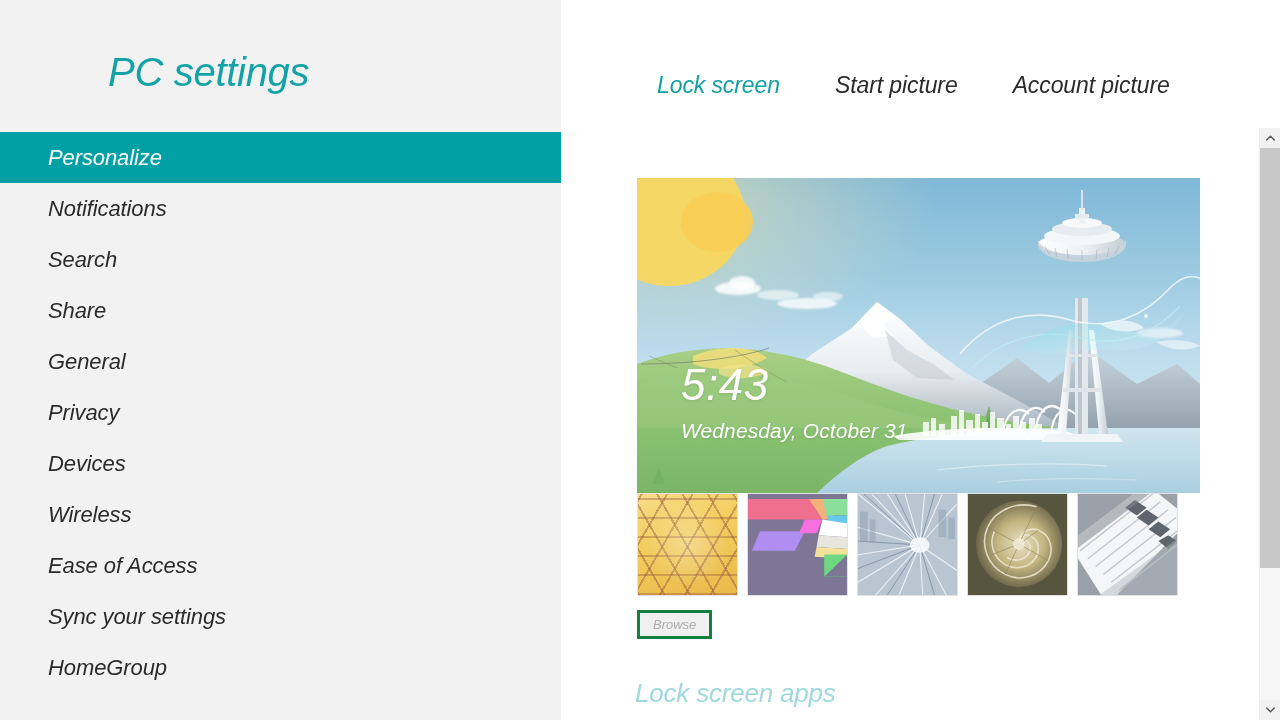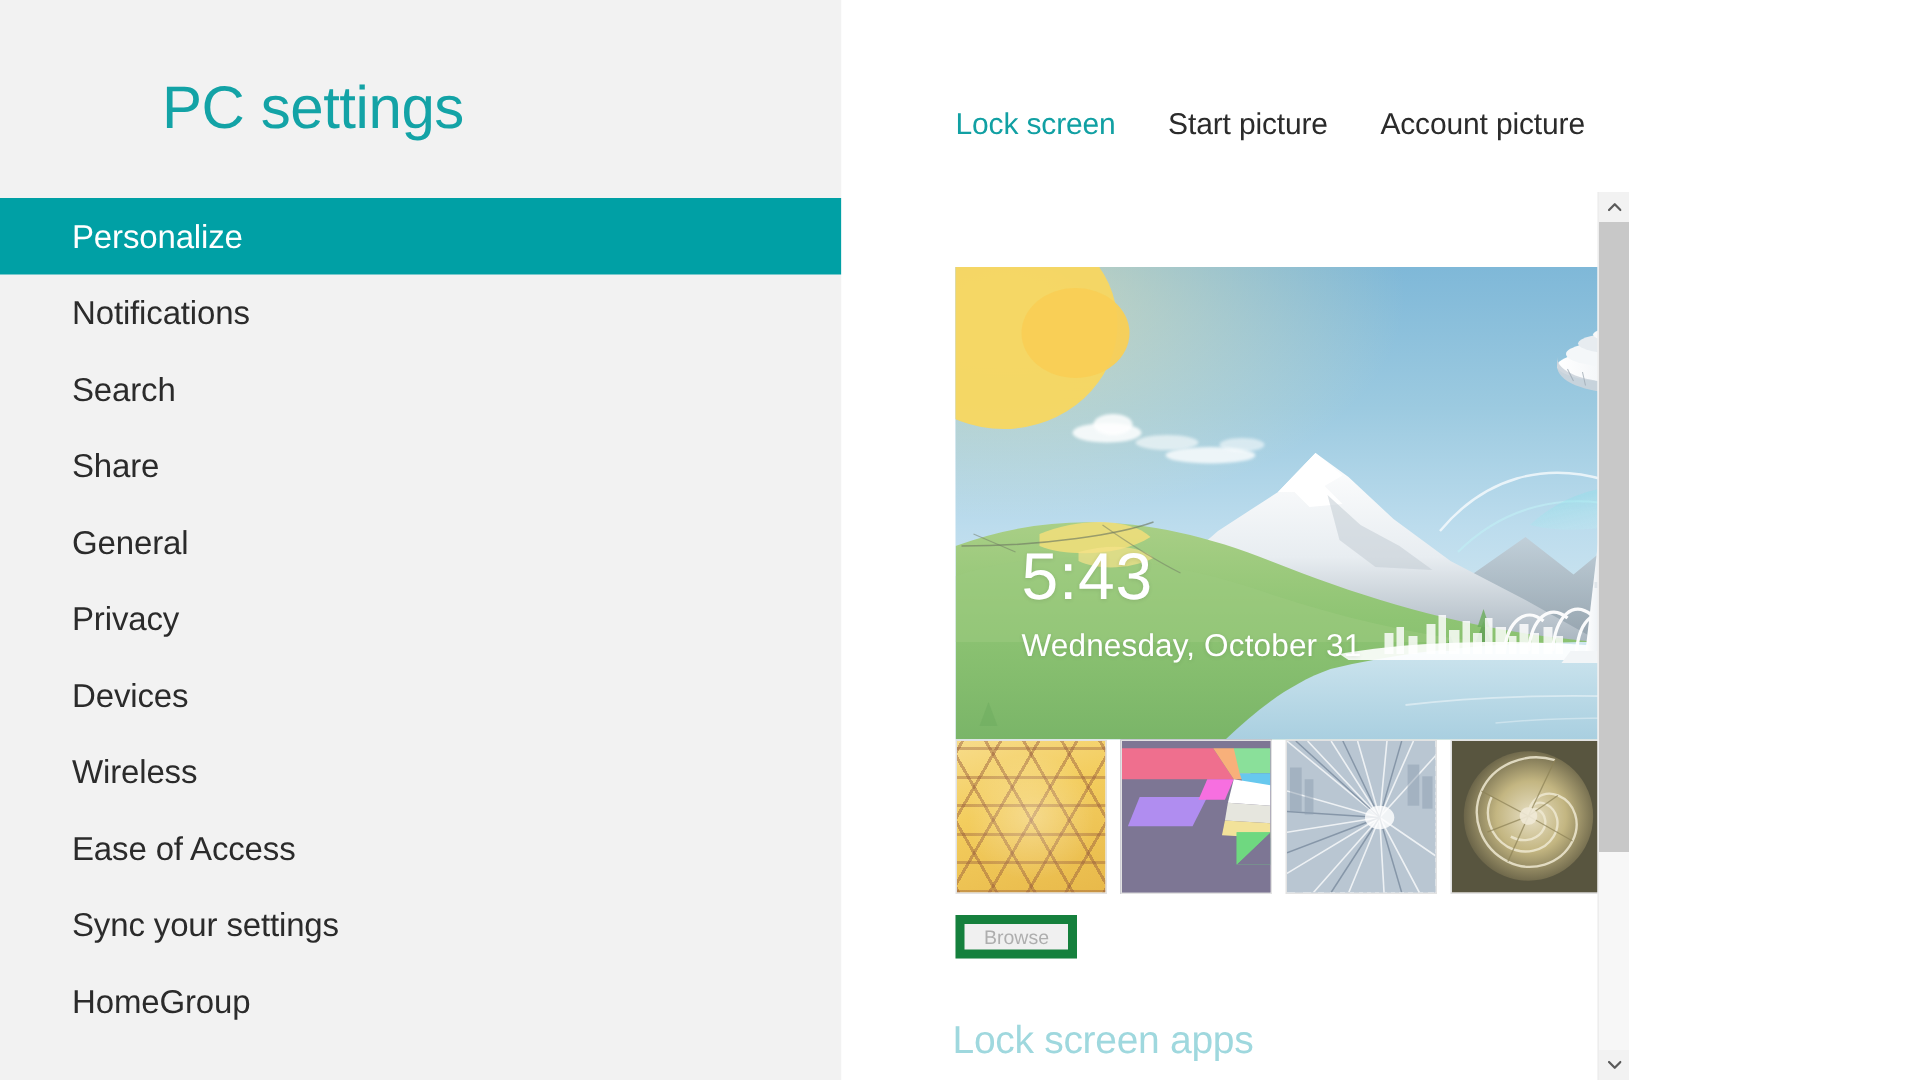--- a/index.html
+++ b/index.html
@@ -3,21 +3,21 @@
 <meta charset="utf-8">
 <style>
   * { margin:0; padding:0; box-sizing:border-box; }
   html, body {
     width:1280px; height:720px;
     overflow:hidden;
     background:#ffffff;
     font-family:"Liberation Sans", sans-serif;
     -webkit-font-smoothing:antialiased;
   }
-  .app { position:relative; width:1086px; height:720px; display:flex; }
+  .app { position:relative; width:1280px; height:720px; display:flex;font-style:italic; }
 
   
   .sidebar {
     width:561px; height:720px;
     background:#f2f2f2;
     flex:0 0 561px;
     position:relative;
     overflow:hidden;
   }
   .pc-title {
@@ -54,26 +54,27 @@
     position:relative;
     overflow:hidden;
   }
   .tabs {
     display:flex;
     align-items:center;
     gap:35px;
     padding:72px 0 0 76px;
   }
   .tab {
-    font-size:20px;
+    font-size:23px;
     font-weight:300;
     color:#2b2b2b;
     cursor:pointer;
     letter-spacing:-0.1px;
     white-space:nowrap;
+    margin-left:20px;
   }
   .tab.active { color:#11a0a3; }
 
   
   .preview-wrap {
     position:absolute;
     left:76px; top:165px;
     width:563px; height:315px;margin-top:13px;
   }
   .preview {
@@ -164,21 +165,21 @@
   .t-shell { background:linear-gradient(140deg, #5f5b43 0%, #7d7557 45%, #4e4b39 100%); }
   
   .t-piano { background:linear-gradient(150deg, #8d929a 0%, #c9ced4 35%, #f3f5f7 65%, #b9bec6 100%); }
 
   .browse-btn {
     position:absolute;
     left:76px; top:610px;
     height:29px; min-width:72px;
     padding:0 13px;
     background:#f0f0f0;
-    border:6px solid #15803d;
+    border:3px solid #15803d;
     color:#aeaeae;
     font-size:13px;
     font-weight:400;
     display:flex; align-items:center; justify-content:center;
     cursor:default;
   }
 
   .section-heading {
     position:absolute;
     left:74px; top:678px;

